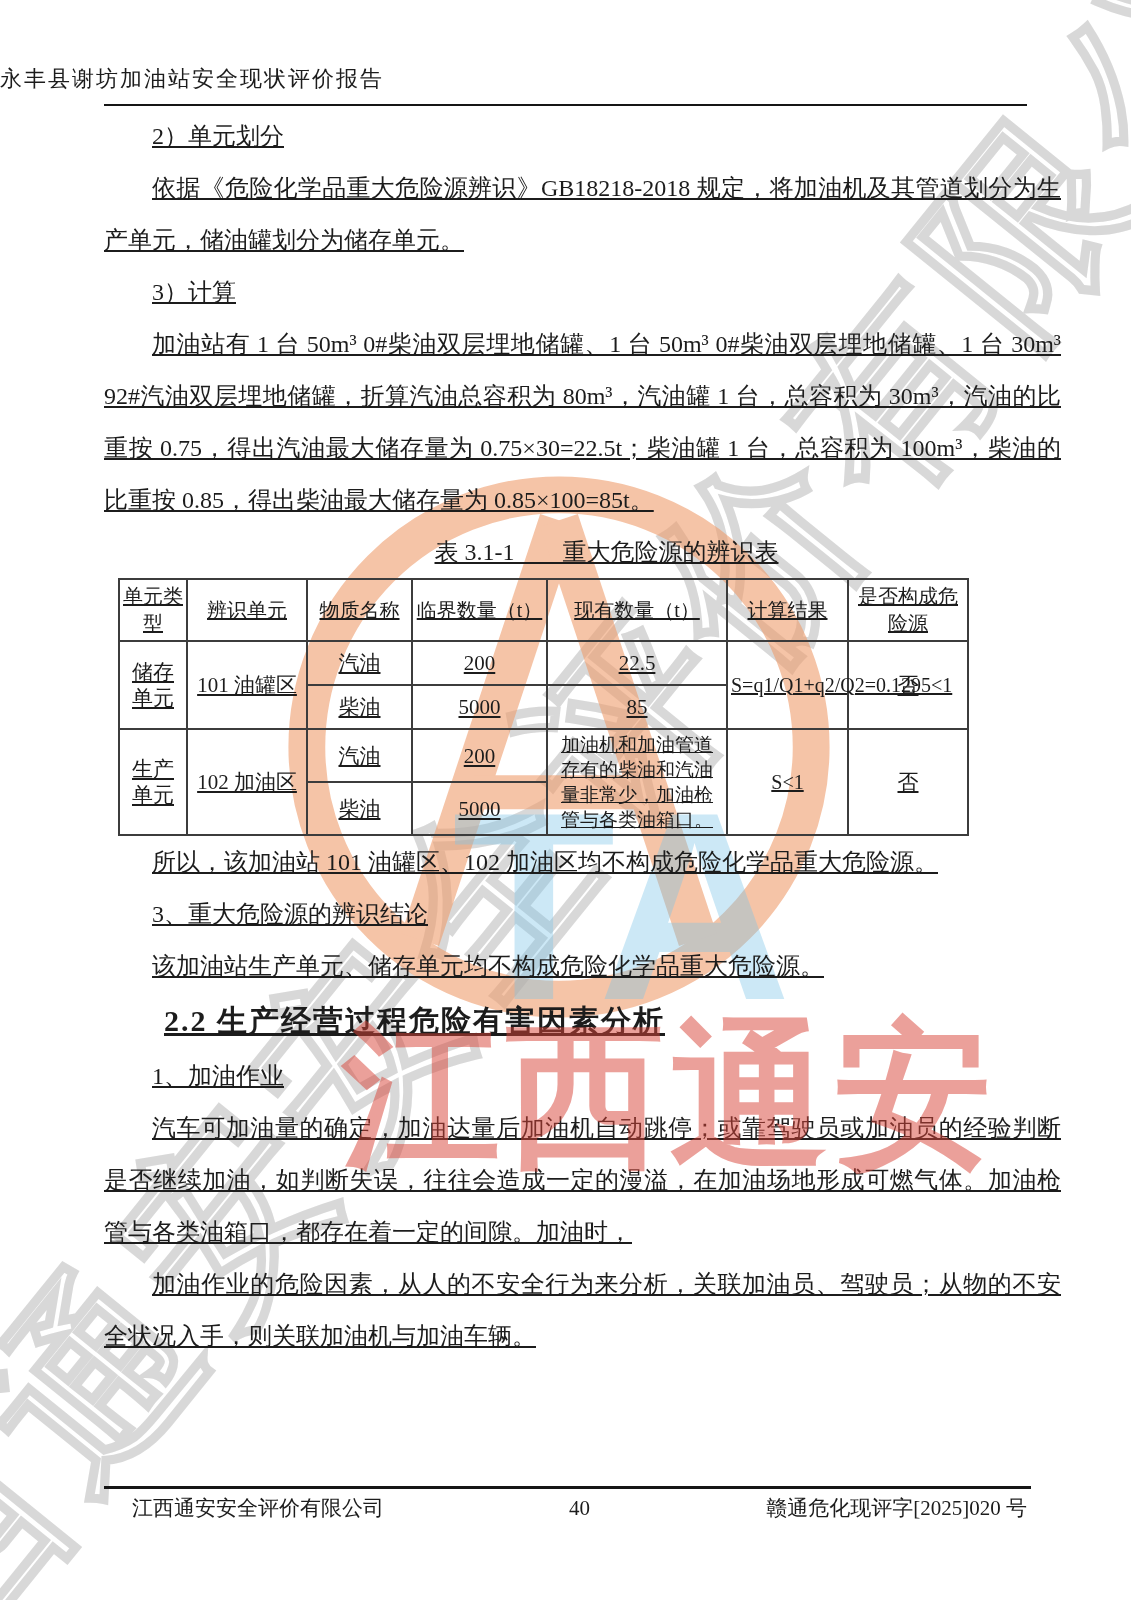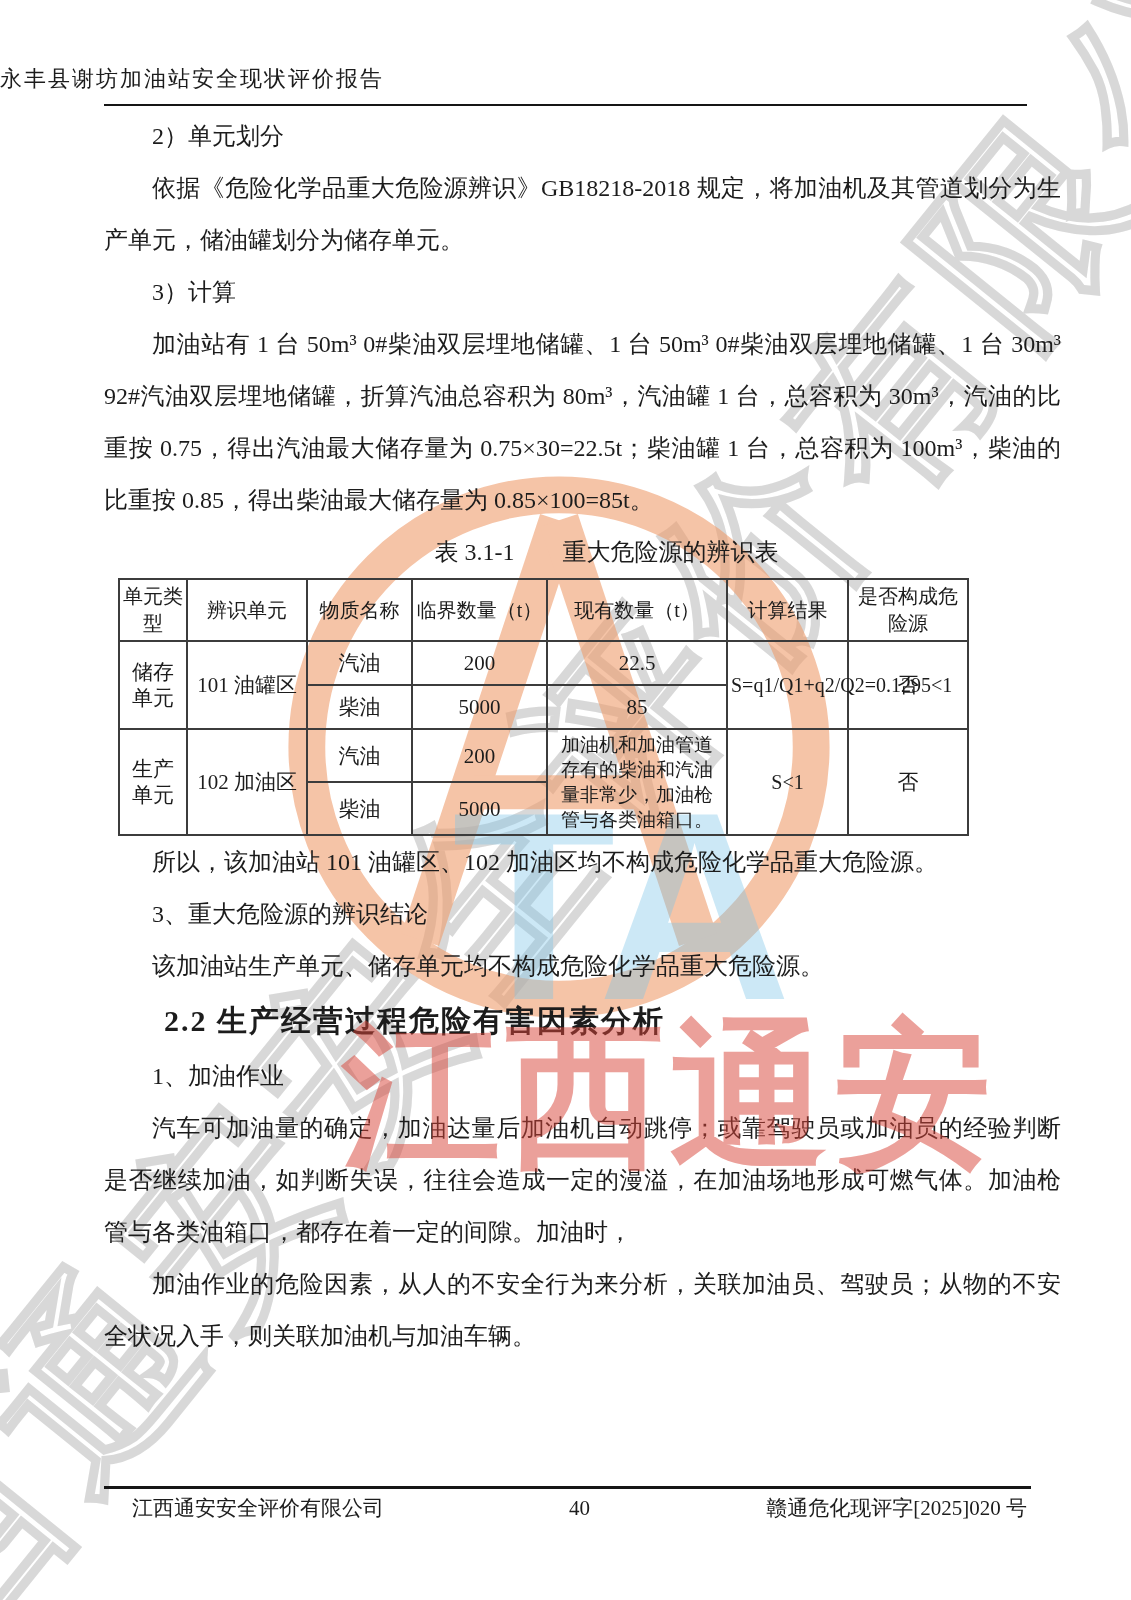--- a/index.html
+++ b/index.html
@@ -35,21 +35,21 @@
     font-size:22px;letter-spacing:2px;}
   .header-rule{position:relative;z-index:2;margin:10px 104px 0 104px;border-top:2px solid #151515;}
   .footer-rule{position:absolute;z-index:2;left:104px;right:100px;top:1486px;border-top:3px solid #151515;}
   .doc-footer{position:absolute;z-index:2;left:104px;right:100px;top:1494px;
     font-size:21px;display:flex;align-items:baseline;}
   .doc-footer .f-left{flex:1;text-align:left;padding-left:28px;}
   .doc-footer .f-center{flex:0 0 auto;text-align:center;}
   .doc-footer .f-right{flex:1;text-align:right;padding-right:4px;}
   
   .content{position:relative;z-index:2;padding:4px 70px 0 104px;
-    font-size:24px;line-height:52px;text-align:justify;}
+    font-size:24px;line-height:52px;text-align:justify;text-decoration:underline;}
   .content p{margin:0;text-indent:2em;}
   .caption{margin:0;text-align:center;text-indent:0;font-size:24px;line-height:52px;}
   .h34{margin:0;text-indent:0;font-size:30px;font-weight:bold;line-height:58px;
     font-family:"Liberation Serif","DejaVu Serif",serif;letter-spacing:2px;}
   
   table.idtable{border-collapse:collapse;width:849px;margin:0 0 0 14px;
     table-layout:fixed;background:transparent;}
   .idtable th,.idtable td{border:2px solid #3c3c3c;text-align:center;vertical-align:middle;
     padding:2px 3px;font-weight:normal;}
   .idtable th{font-size:20px;line-height:27px;height:56px;}

